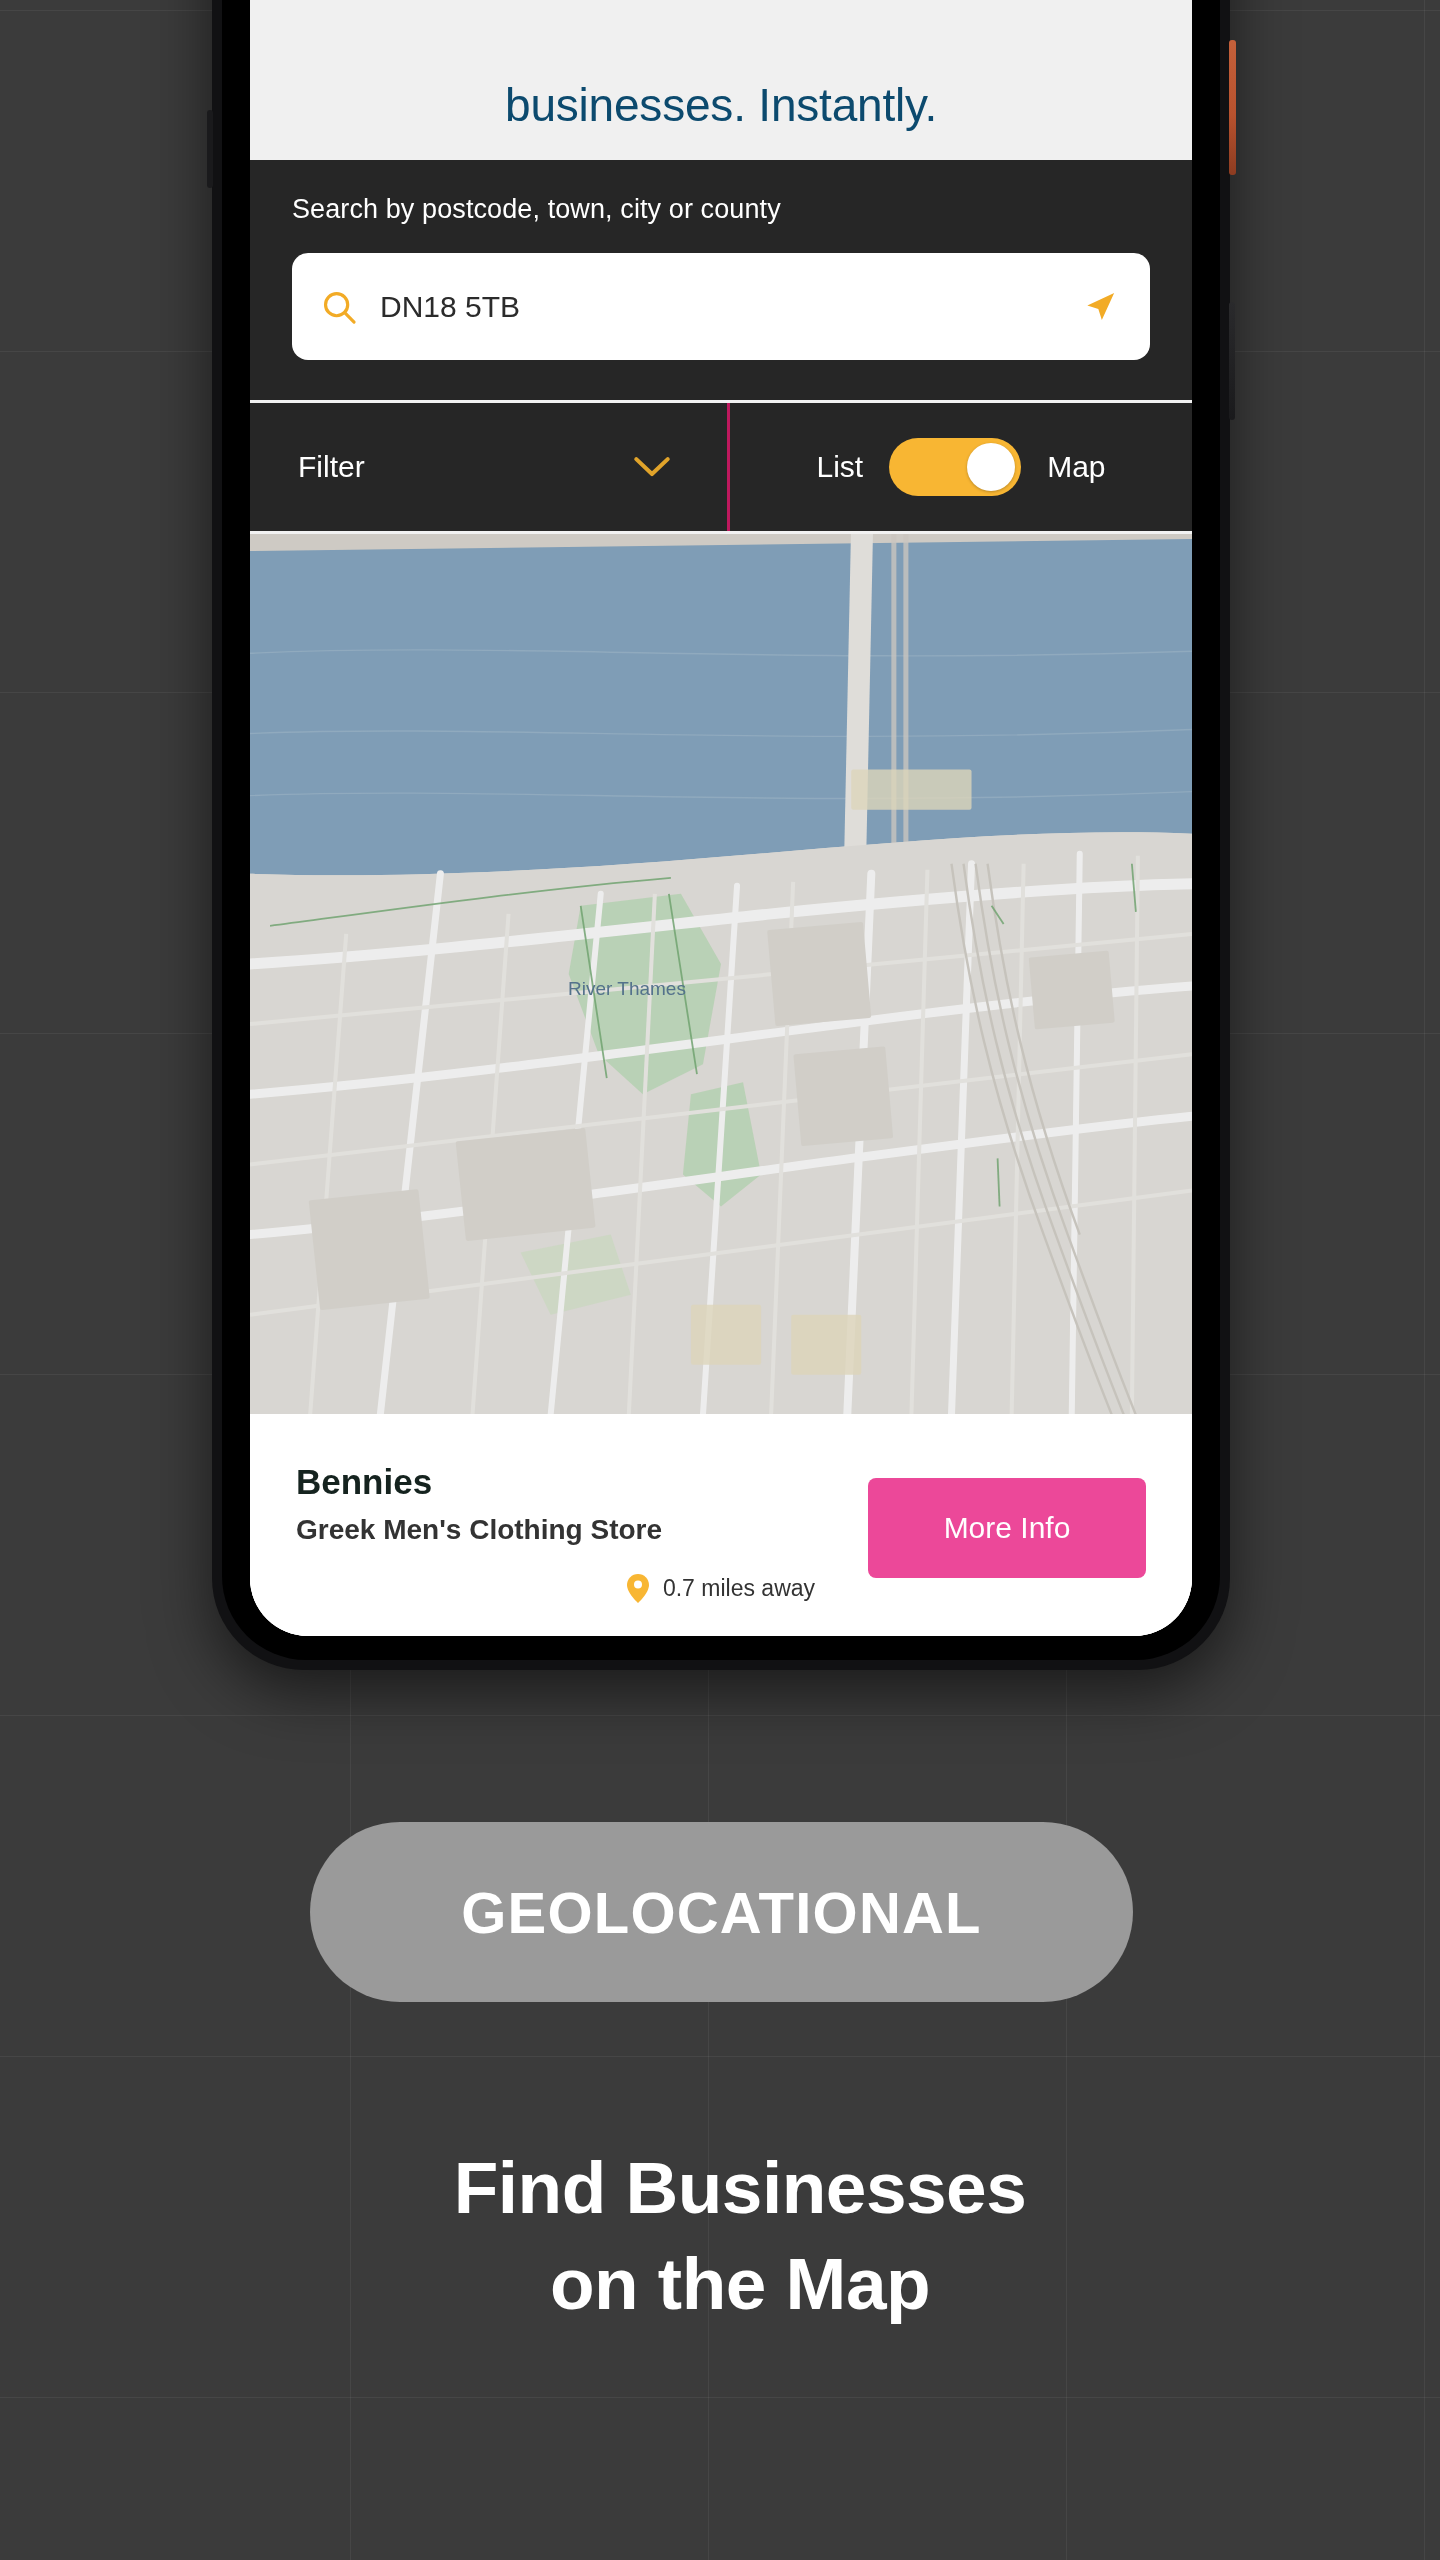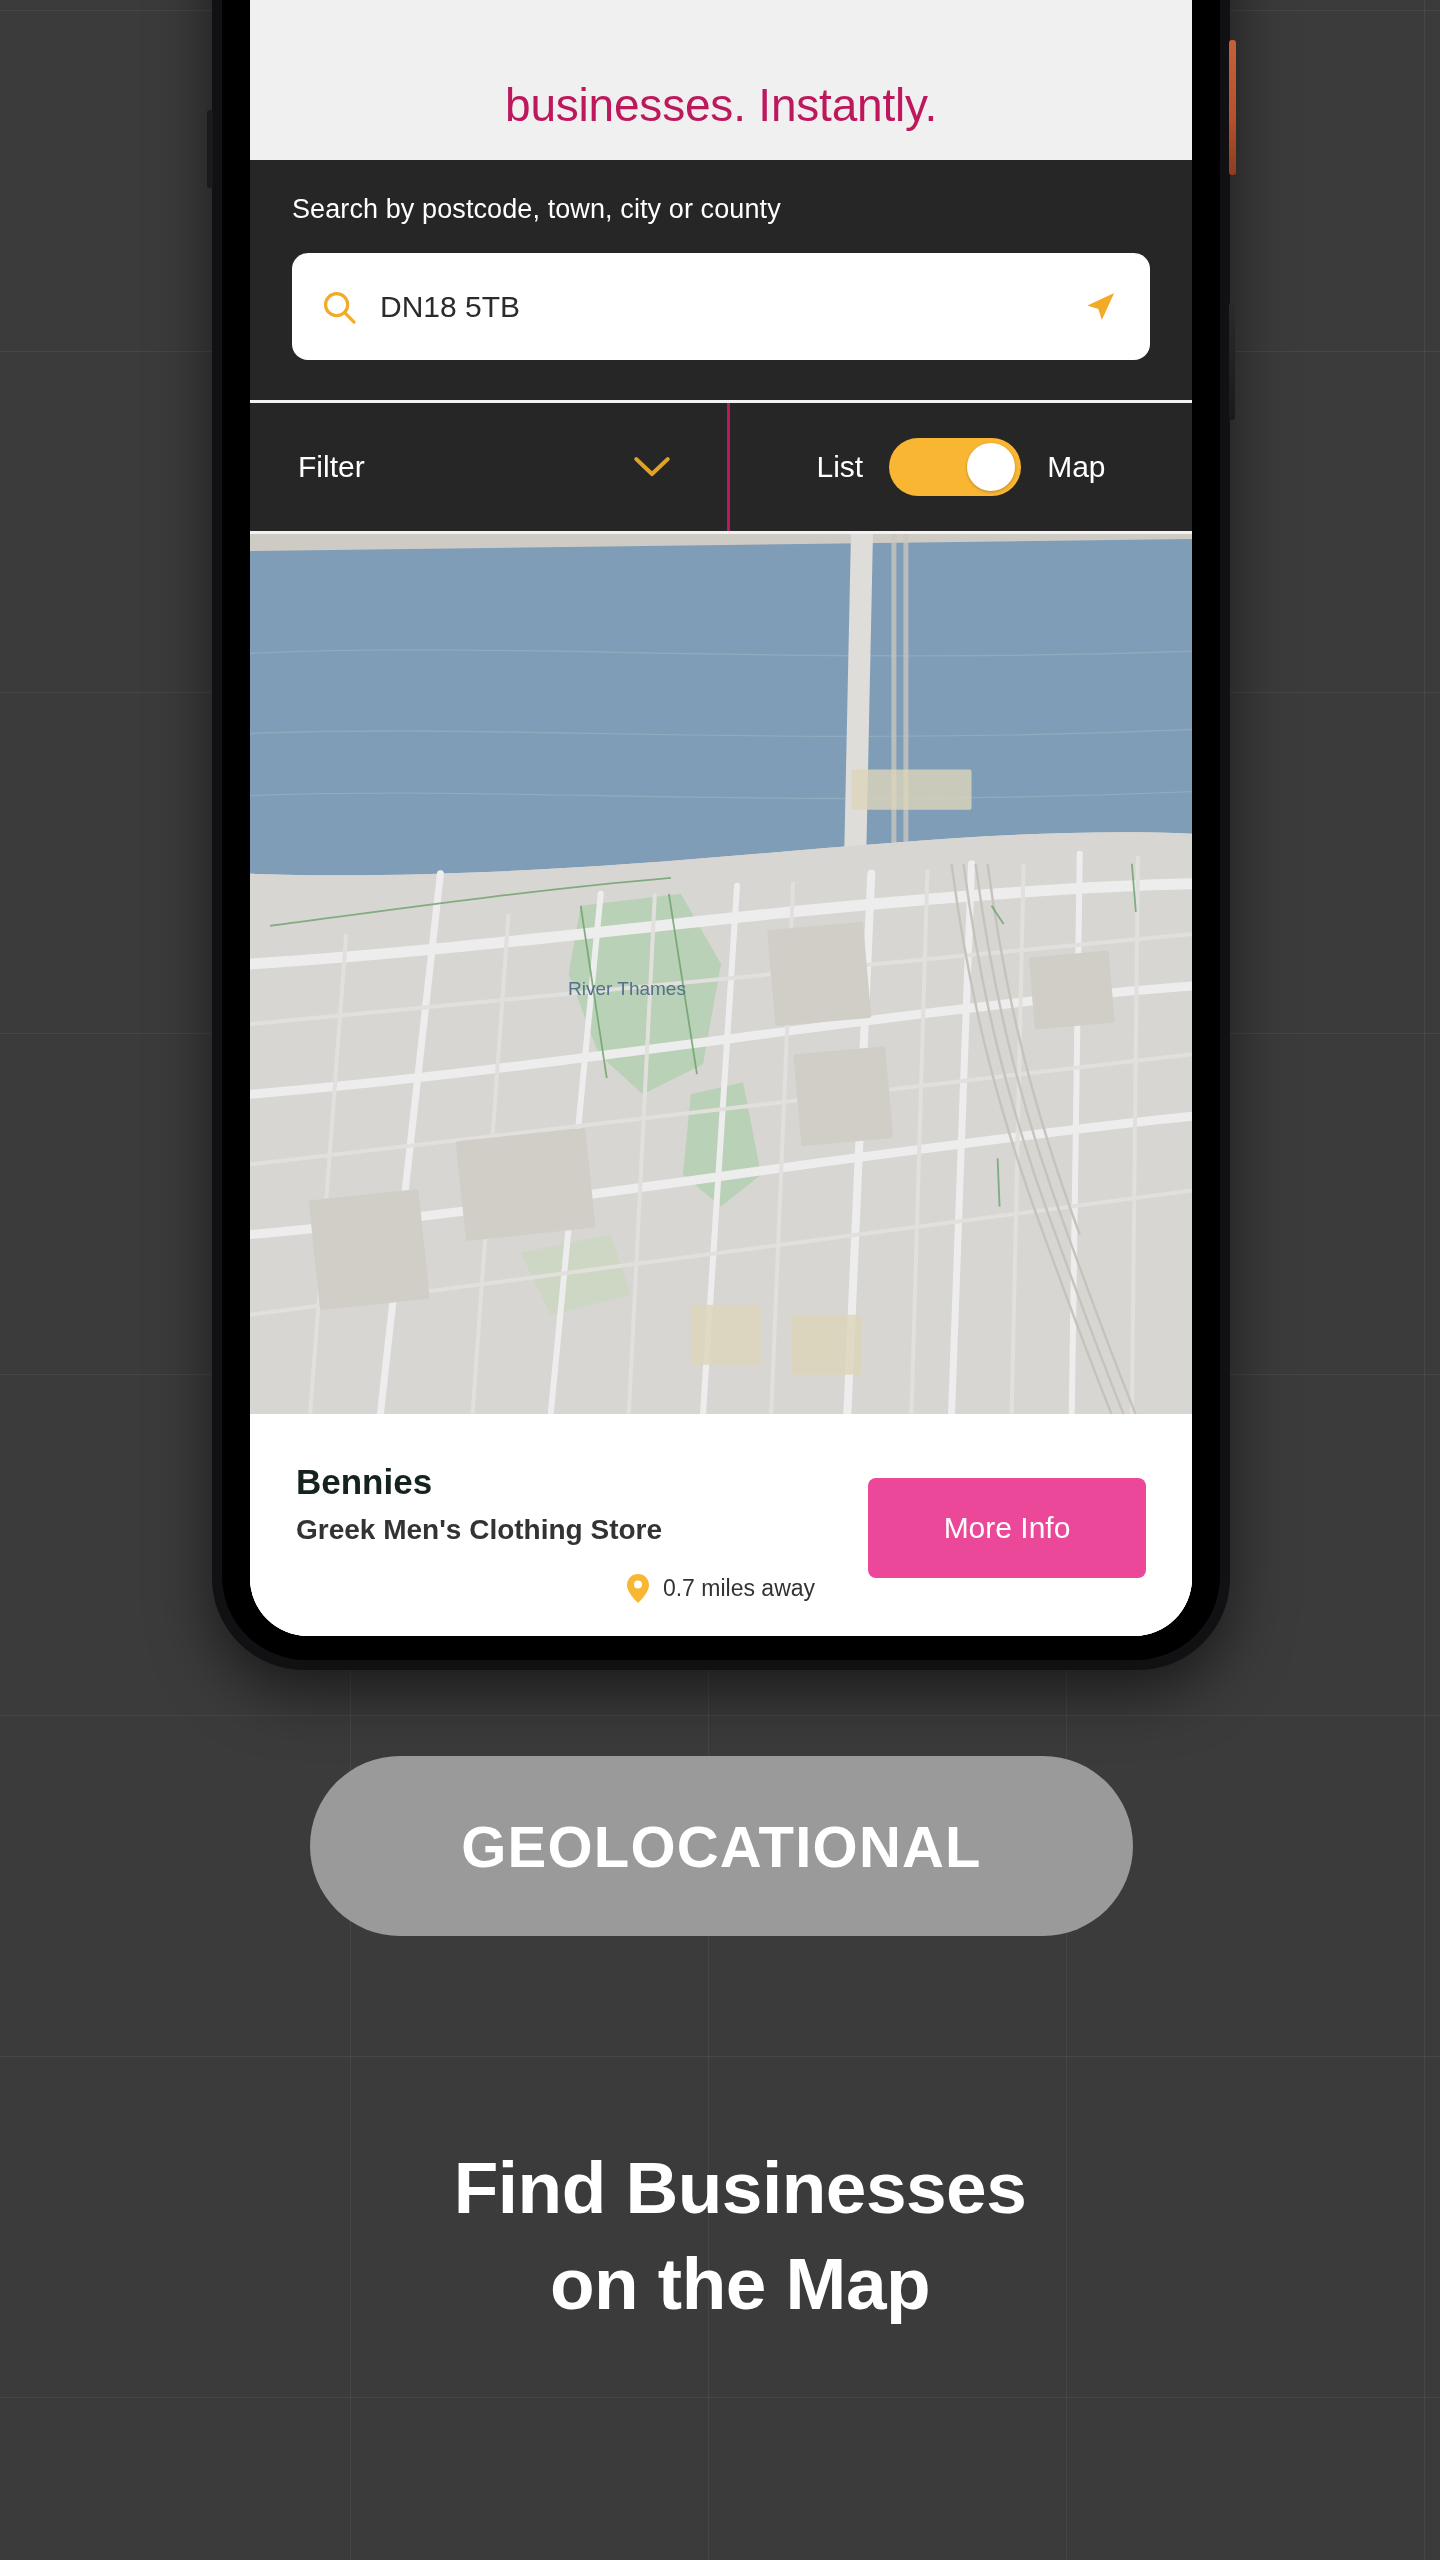--- a/index.html
+++ b/index.html
@@ -79,21 +79,21 @@
     height: 490px;
     background: #f0f0f0;
     display: flex;
     align-items: flex-end;
     justify-content: center;
     padding-bottom: 28px;
   }
   .hero-headline {
     font-size: 46px;
     font-weight: 400;
-    color: #be185d;
+    color: #0c4a6e;
     letter-spacing: -0.2px;
     white-space: nowrap;
   }
 
   .search-band {
     background: #262626;
     padding: 34px 42px 40px 42px;
   }
   .search-label {
     color: #ffffff;
@@ -207,21 +207,21 @@
     border-radius: 8px;
     color: #ffffff;
     font-size: 30px;
     font-family: "Liberation Sans", sans-serif;
     cursor: pointer;
   }
 
   
   .badge-pill {
     position: absolute;
-    left: 310px; top: 1756px;
+    left: 310px; top: 1822px;
     width: 823px; height: 180px;
     background: #9a9a9a;
     border-radius: 90px;
     display: flex;
     align-items: center;
     justify-content: center;
   }
   .badge-text {
     color: #ffffff;
     font-size: 58px;

